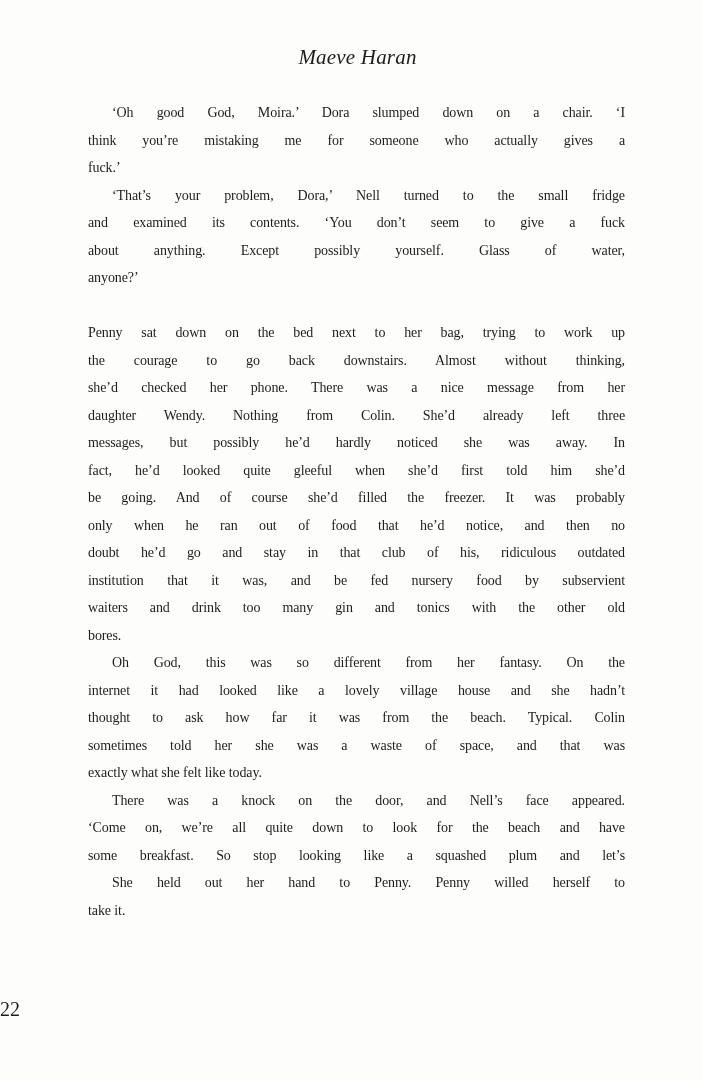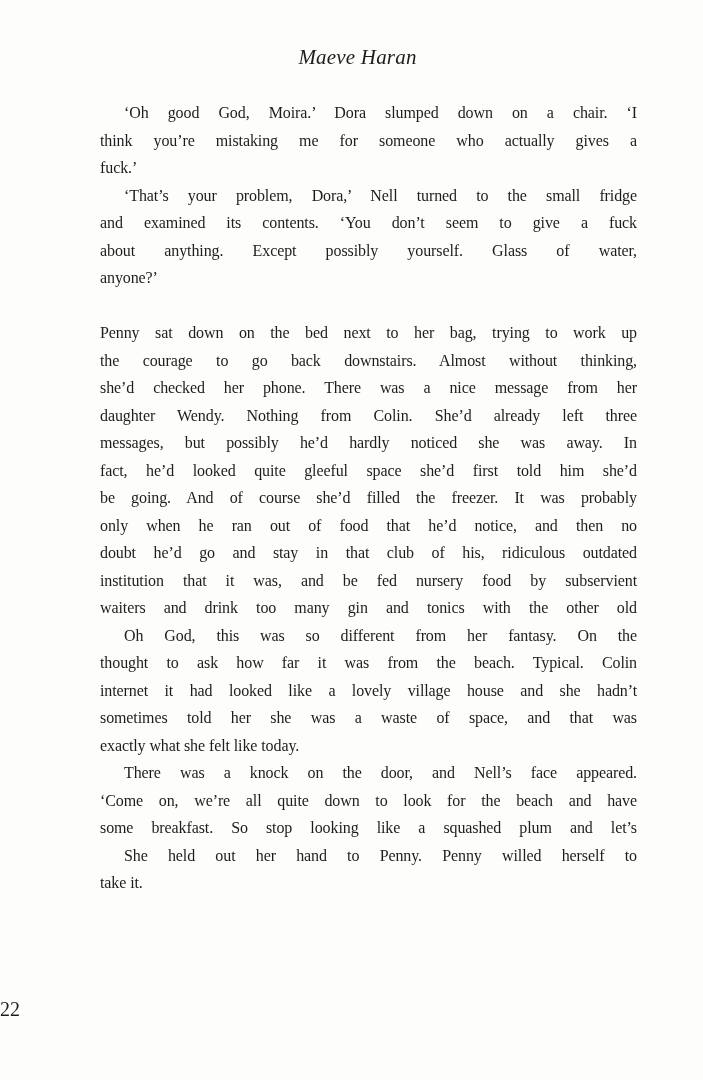--- a/index.html
+++ b/index.html
@@ -26,23 +26,23 @@
     left: 6px;
     width: 100%;
     text-align: center;
     font-style: italic;
     font-size: 21px;
     letter-spacing: 0.2px;
   }
   .body-text {
     position: absolute;
     top: 99px;
-    left: 100px;
+    left: 88px;
     width: 537px;
-    font-size: 16px;
+    font-size: 14px;
     line-height: 27.5px;
   }
   .para {
     margin: 0;
     padding: 0;
   }
   .para.section-break {
     margin-top: 27.5px;
     font-family: Liberation Serif, serif;
   }
@@ -84,31 +84,32 @@
         <span class="line">and examined its contents. ‘You don’t seem to give a fuck</span>
         <span class="line">about anything. Except possibly yourself. Glass of water,</span>
         <span class="line last-line">anyone?’</span>
       </p>
       <p class="para section-break">
         <span class="line">Penny sat down on the bed next to her bag, trying to work up</span>
         <span class="line">the courage to go back downstairs. Almost without thinking,</span>
         <span class="line">she’d checked her phone. There was a nice message from her</span>
         <span class="line">daughter Wendy. Nothing from Colin. She’d already left three</span>
         <span class="line">messages, but possibly he’d hardly noticed she was away. In</span>
-        <span class="line">fact, he’d looked quite gleeful space she’d first told him she’d</span>
+        <span class="line">fact, he’d looked quite gleeful when she’d first told him she’d</span>
         <span class="line">be going. And of course she’d filled the freezer. It was probably</span>
         <span class="line">only when he ran out of food that he’d notice, and then no</span>
         <span class="line">doubt he’d go and stay in that club of his, ridiculous outdated</span>
         <span class="line">institution that it was, and be fed nursery food by subservient</span>
         <span class="line">waiters and drink too many gin and tonics with the other old</span>
+        <span class="line last-line">bores.</span>
       </p>
       <p class="para indent">
         <span class="line">Oh God, this was so different from her fantasy. On the</span>
+        <span class="line">internet it had looked like a lovely village house and she hadn’t</span>
         <span class="line">thought to ask how far it was from the beach. Typical. Colin</span>
-        <span class="line">internet it had looked like a lovely village house and she hadn’t</span>
         <span class="line">sometimes told her she was a waste of space, and that was</span>
         <span class="line last-line">exactly what she felt like today.</span>
       </p>
       <p class="para indent">
         <span class="line">There was a knock on the door, and Nell’s face appeared.</span>
         <span class="line">‘Come on, we’re all quite down to look for the beach and have</span>
         <span class="line">some breakfast. So stop looking like a squashed plum and let’s</span>
       </p>
       <p class="para indent">
         <span class="line">She held out her hand to Penny. Penny willed herself to</span>

